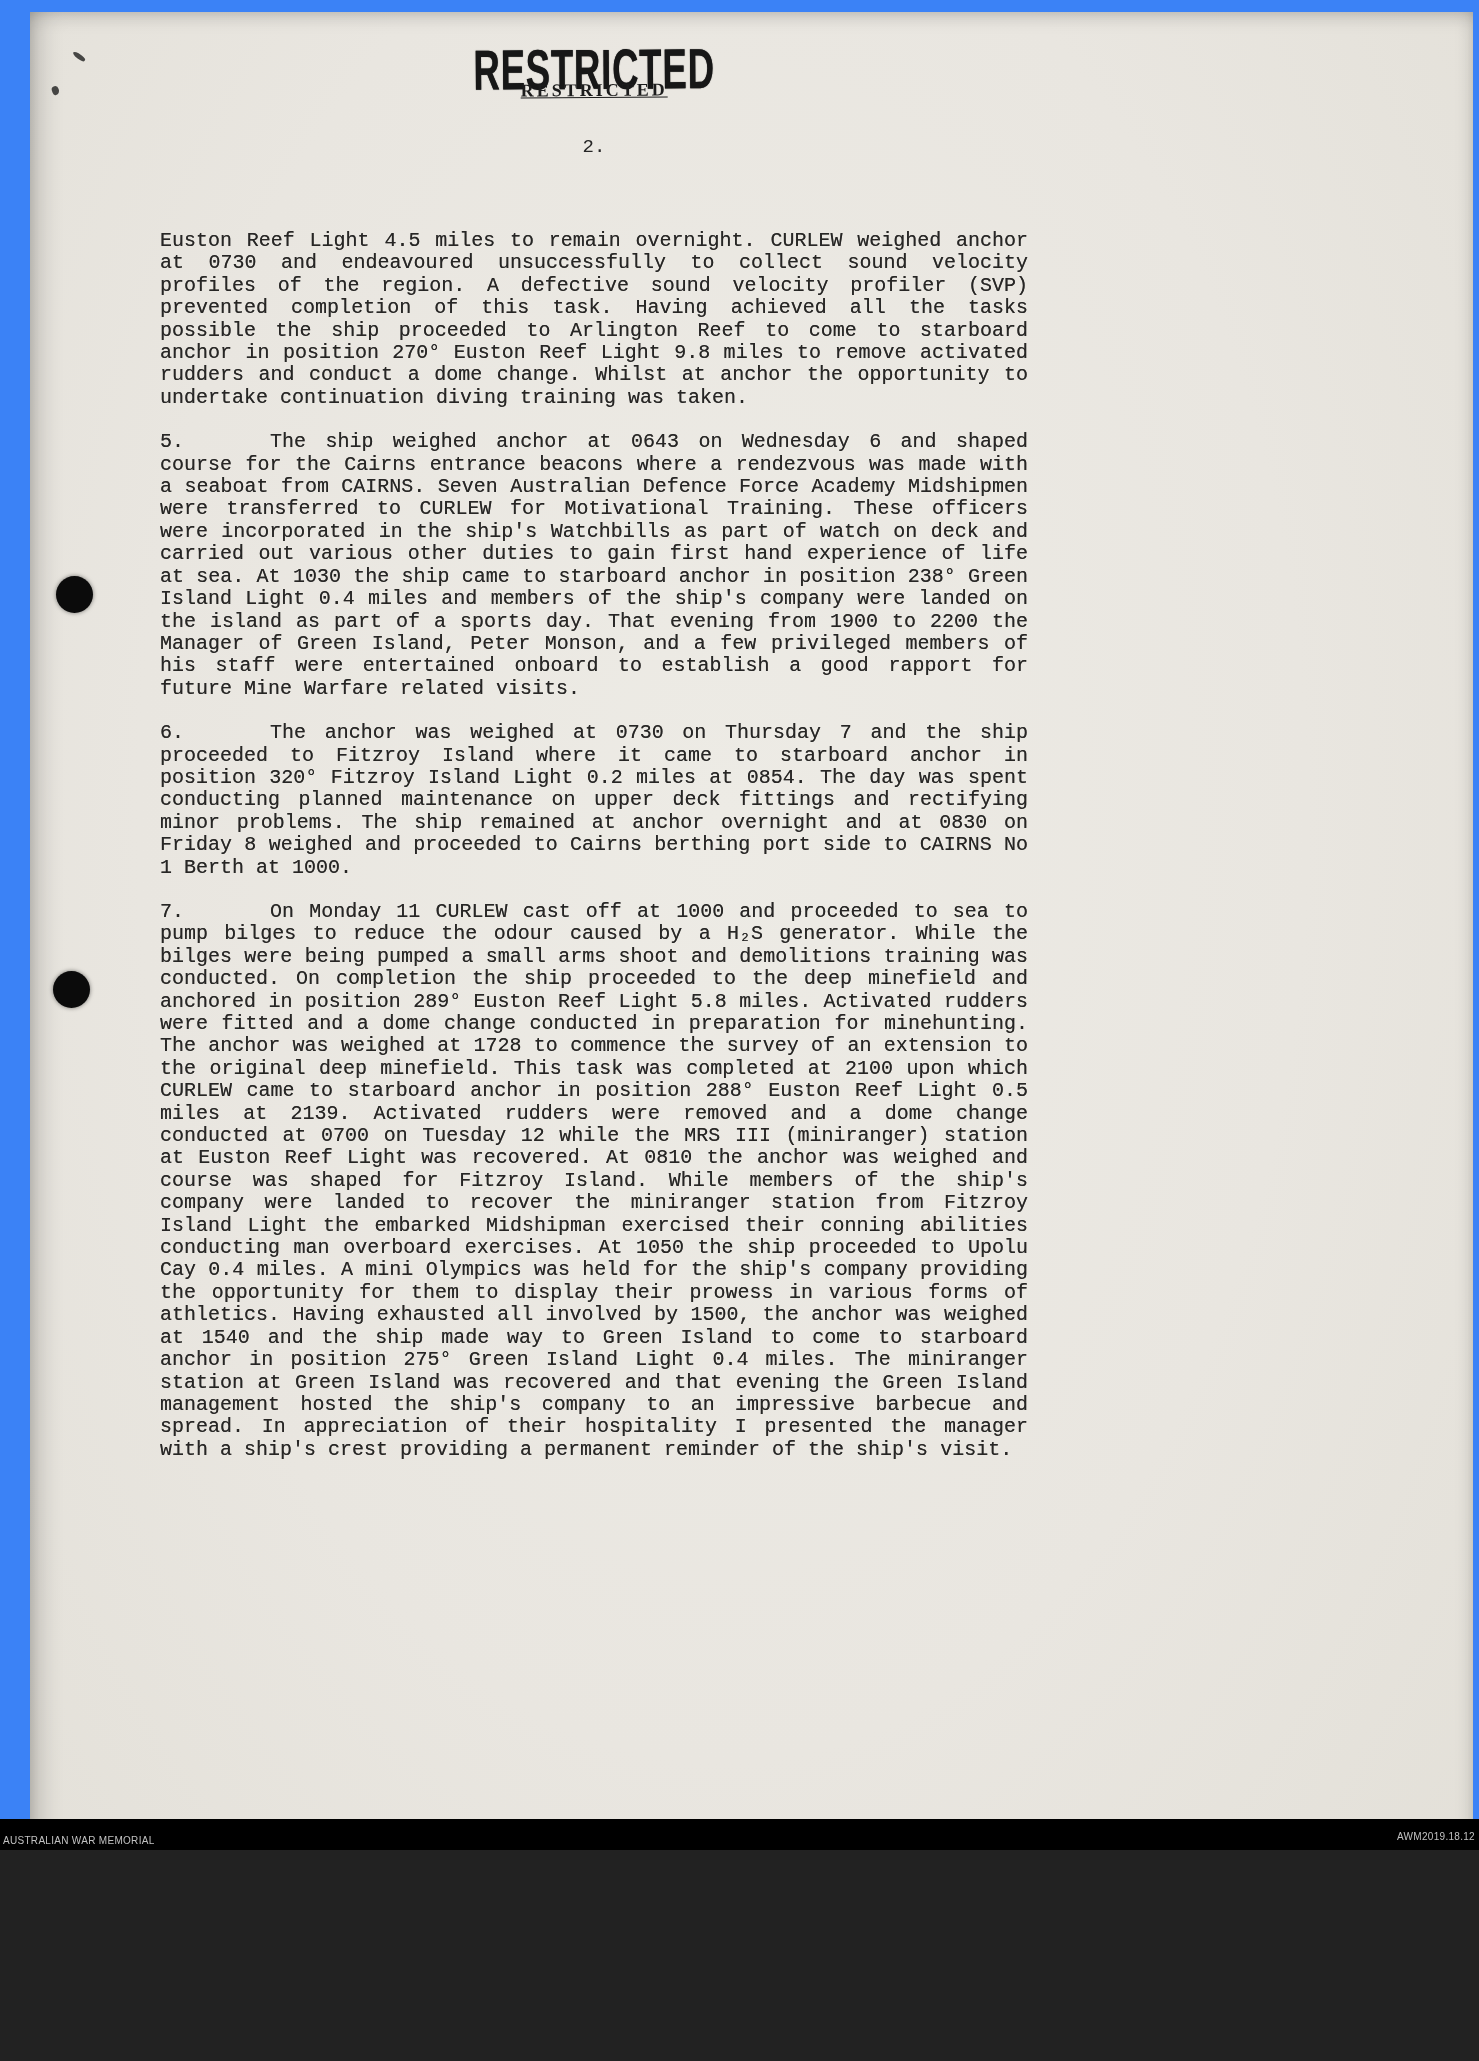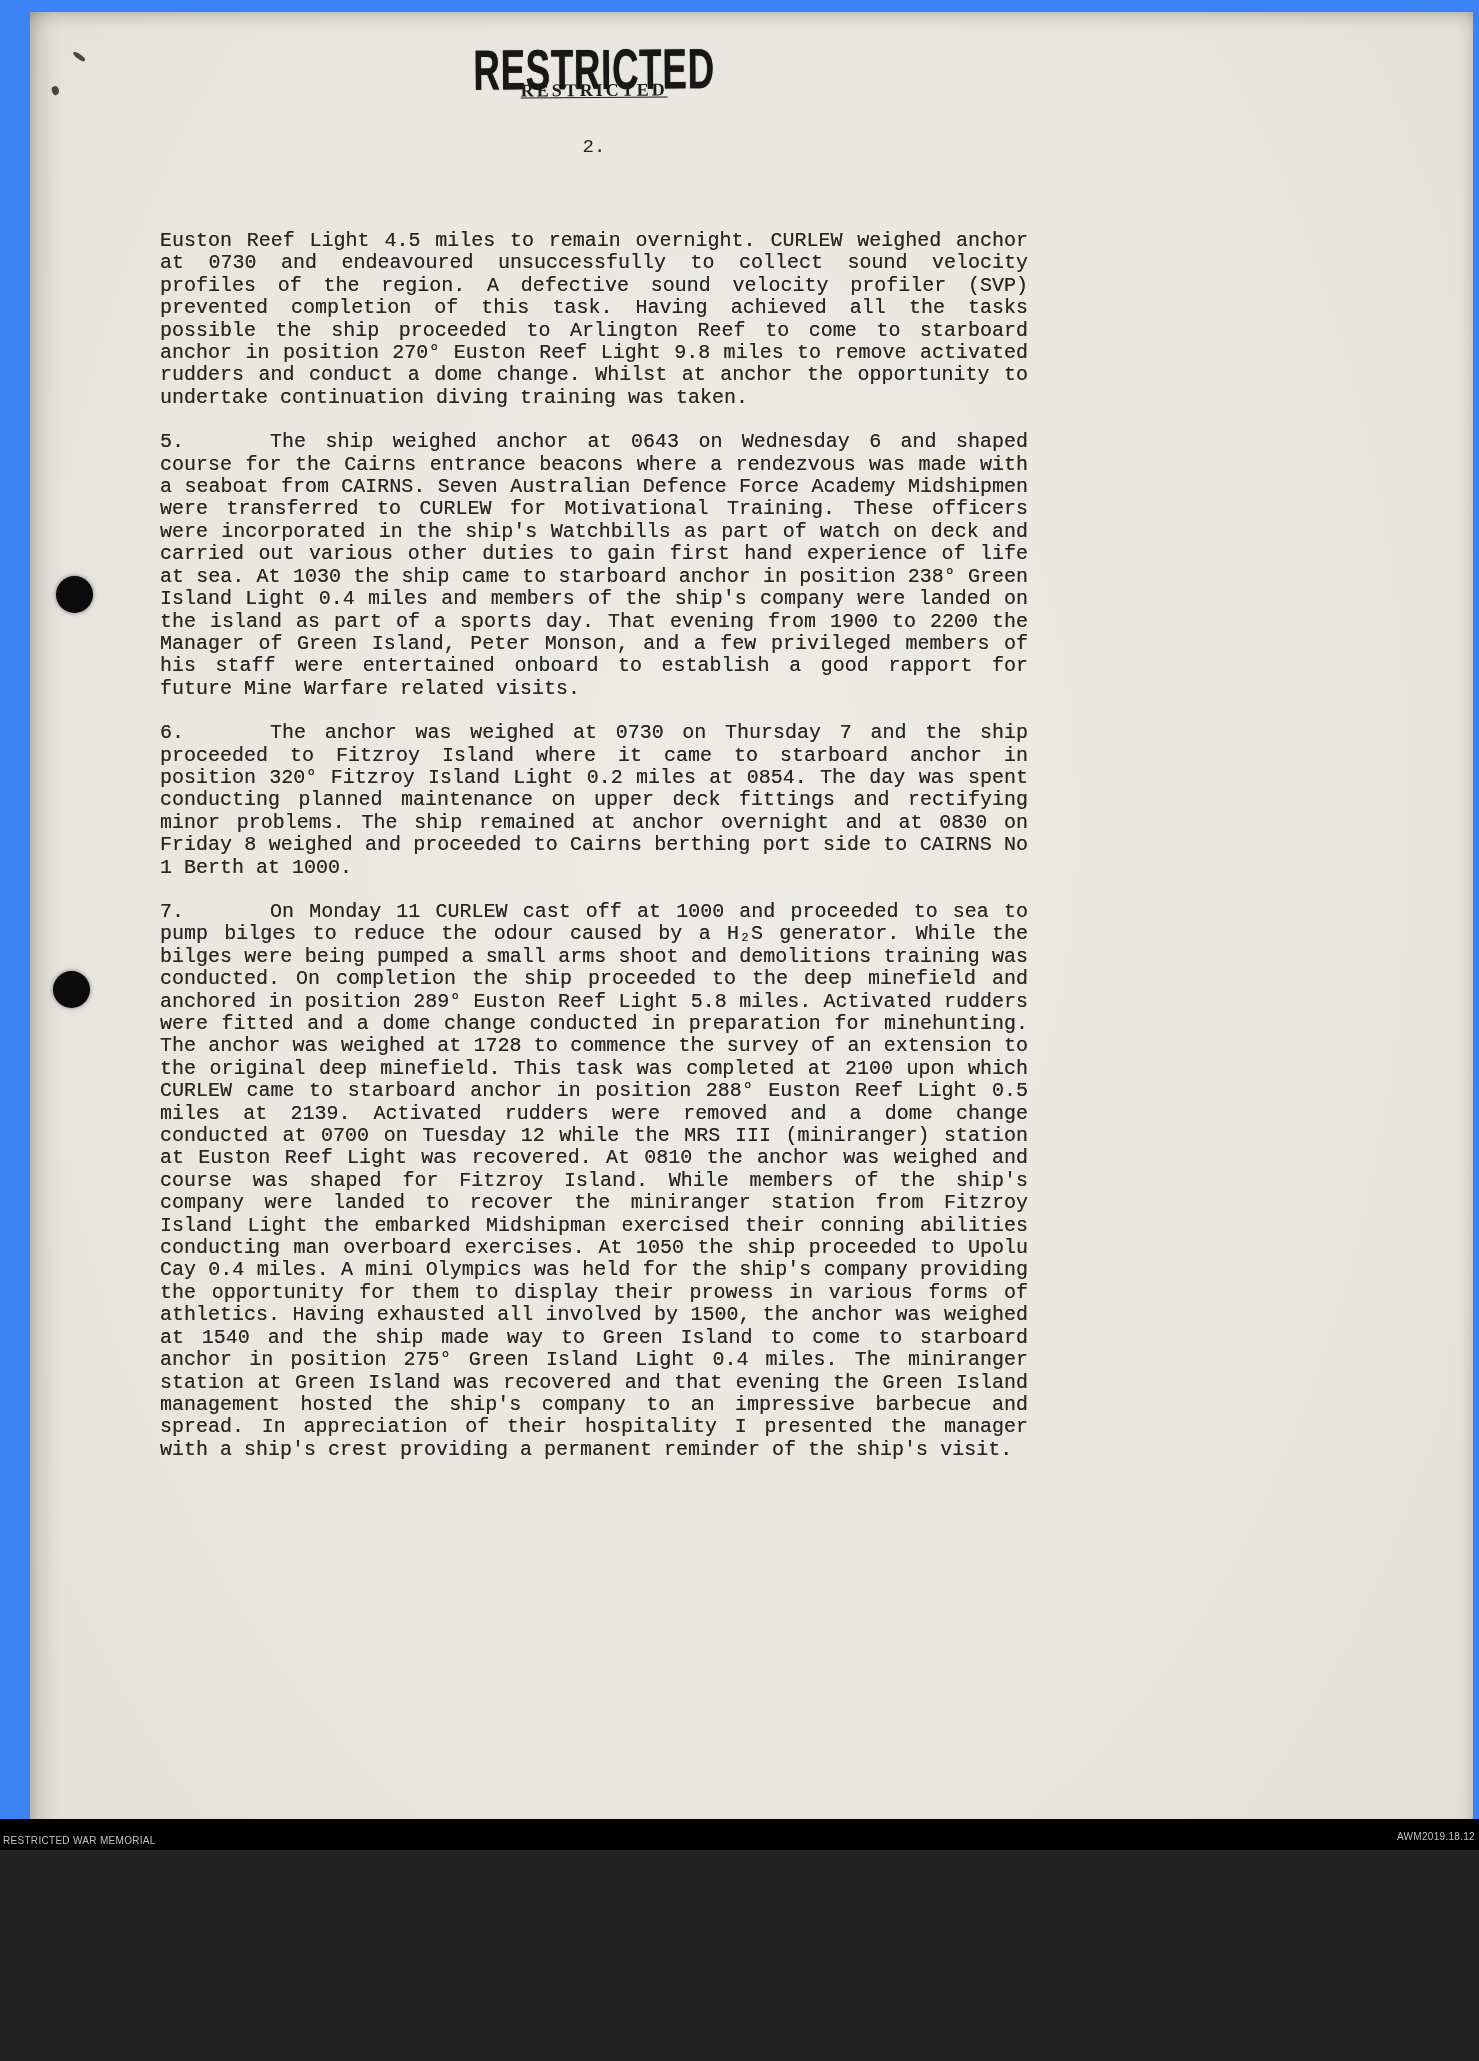--- a/index.html
+++ b/index.html
@@ -172,17 +172,17 @@
       <div class="stamp-big">RESTRICTED</div>
       <div class="stamp-small">RESTRICTED</div>
     </div>
 
     <div class="hole hole-top"></div>
     <div class="hole hole-bottom"></div>
 
   </div>
 
   <div class="footer-bar">
-    <span class="footer-left">RESTRICTED WAR MEMORIAL</span>
+    <span class="footer-left">AUSTRALIAN WAR MEMORIAL</span>
     <span class="footer-right">AWM2019.18.12</span>
   </div>
 
 </div>
 
 </body></html>

